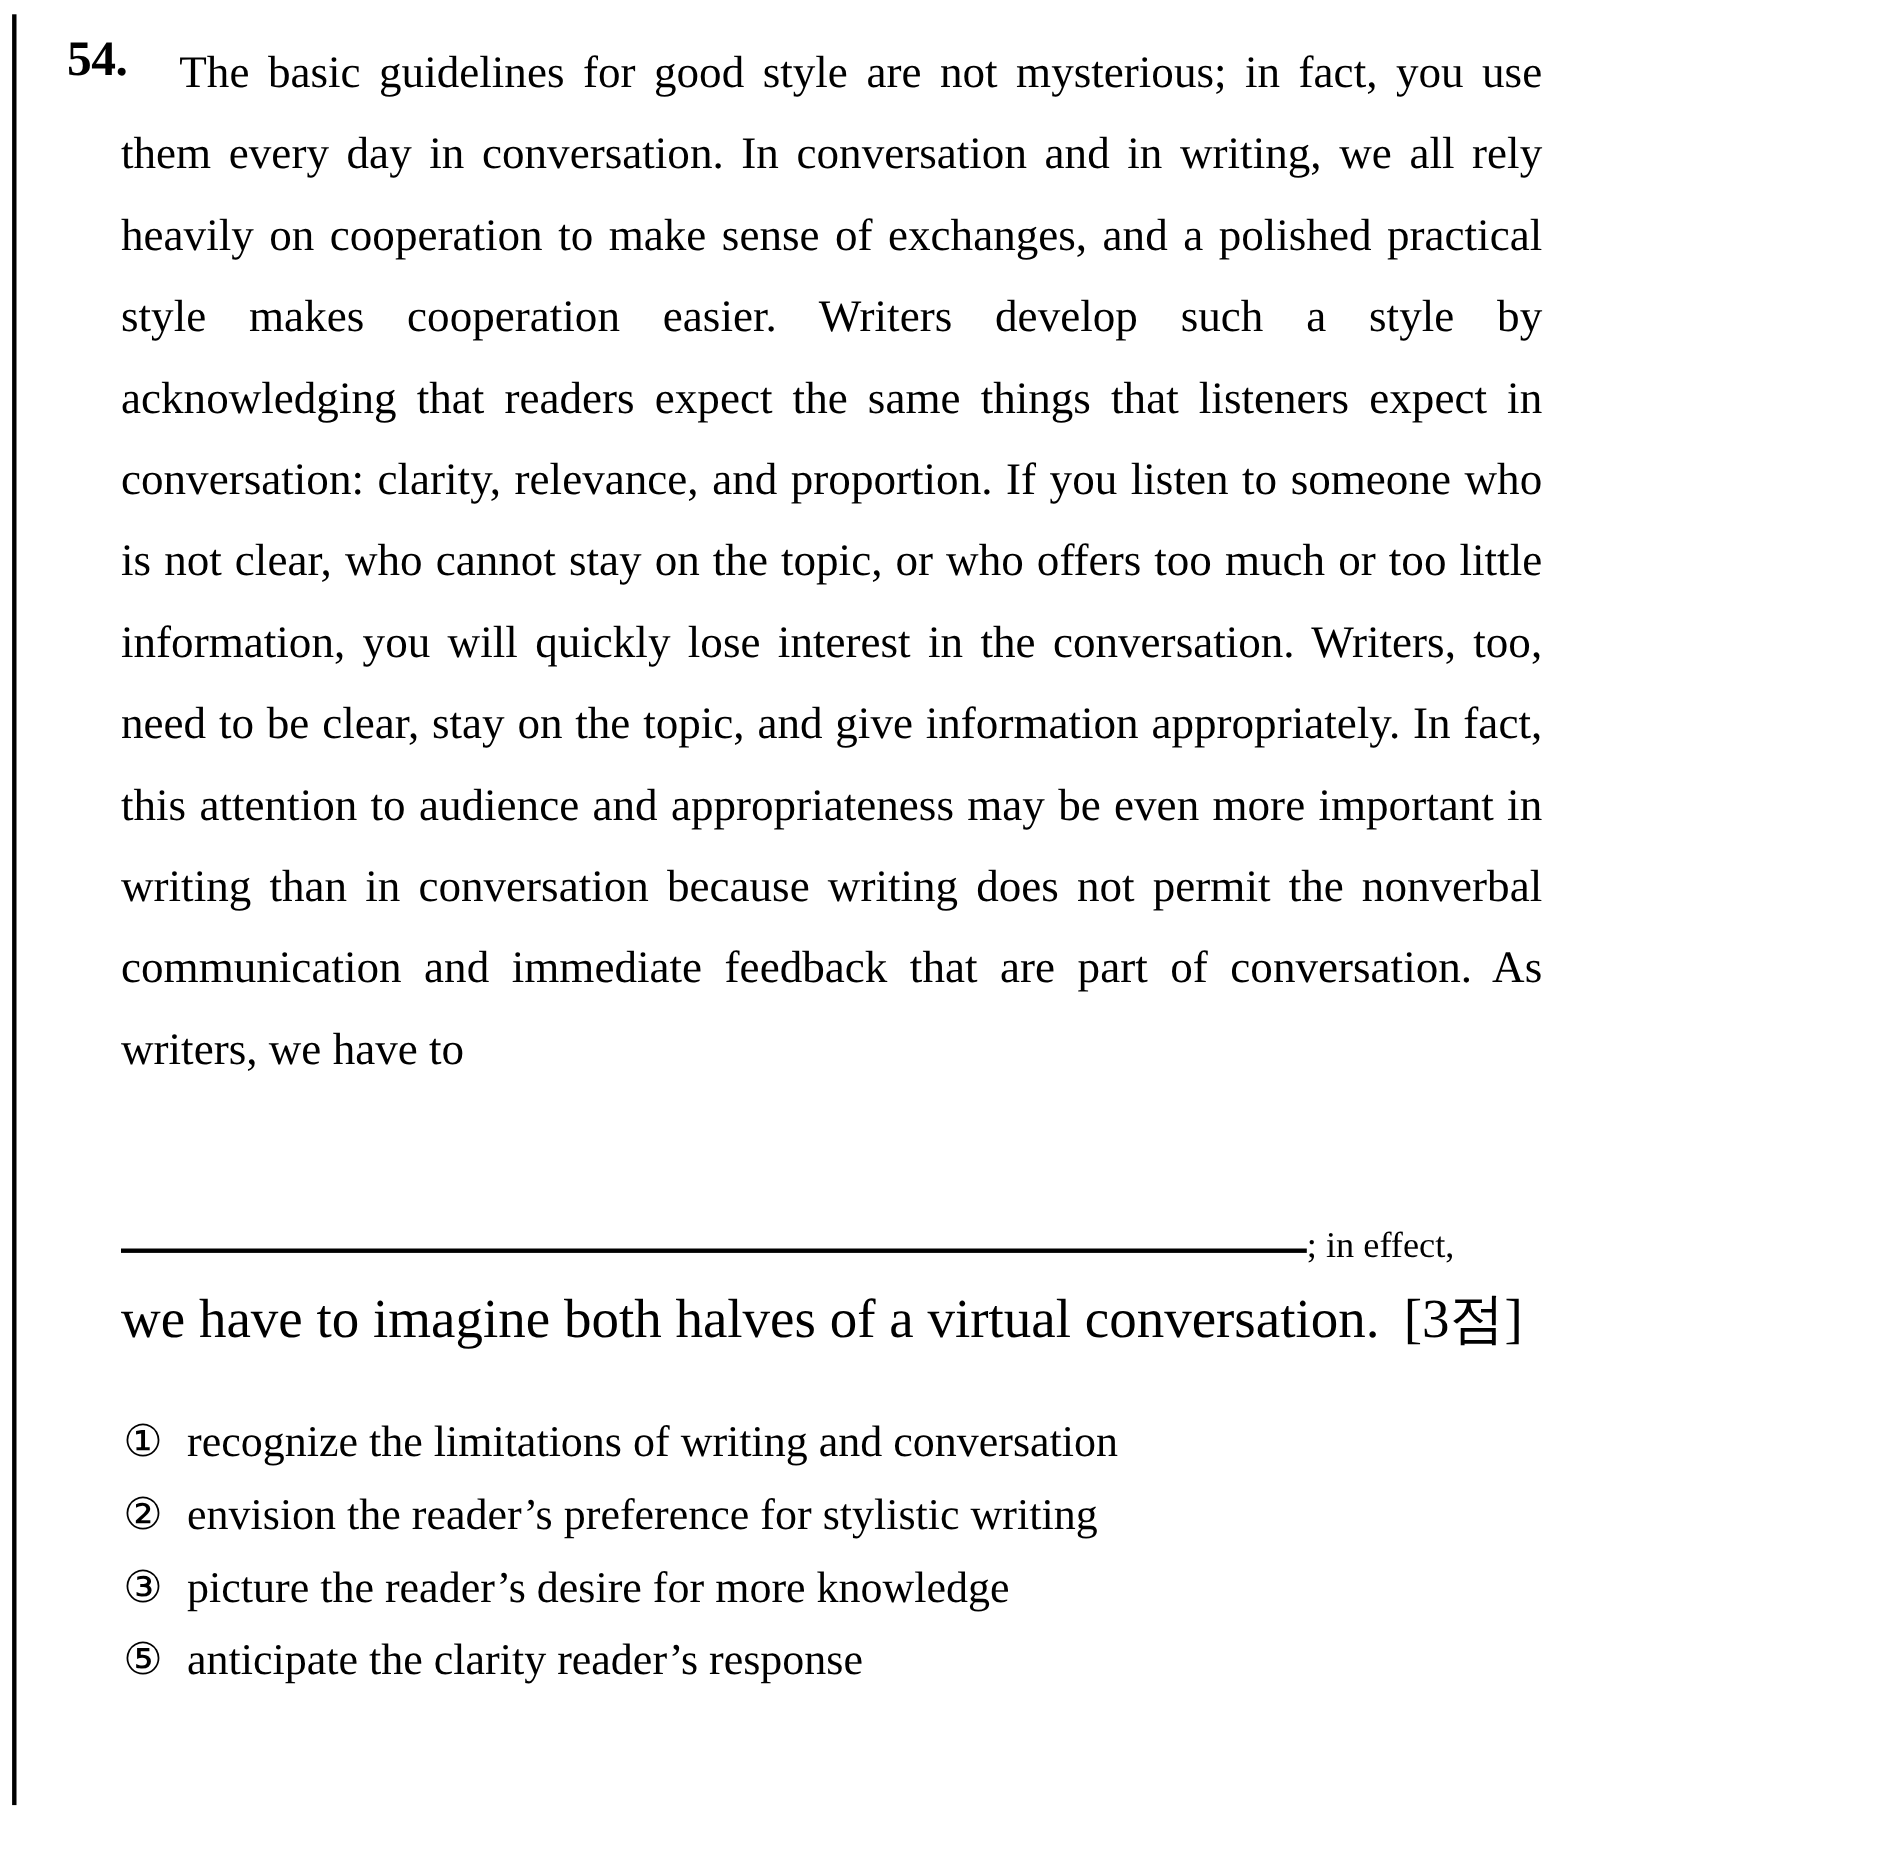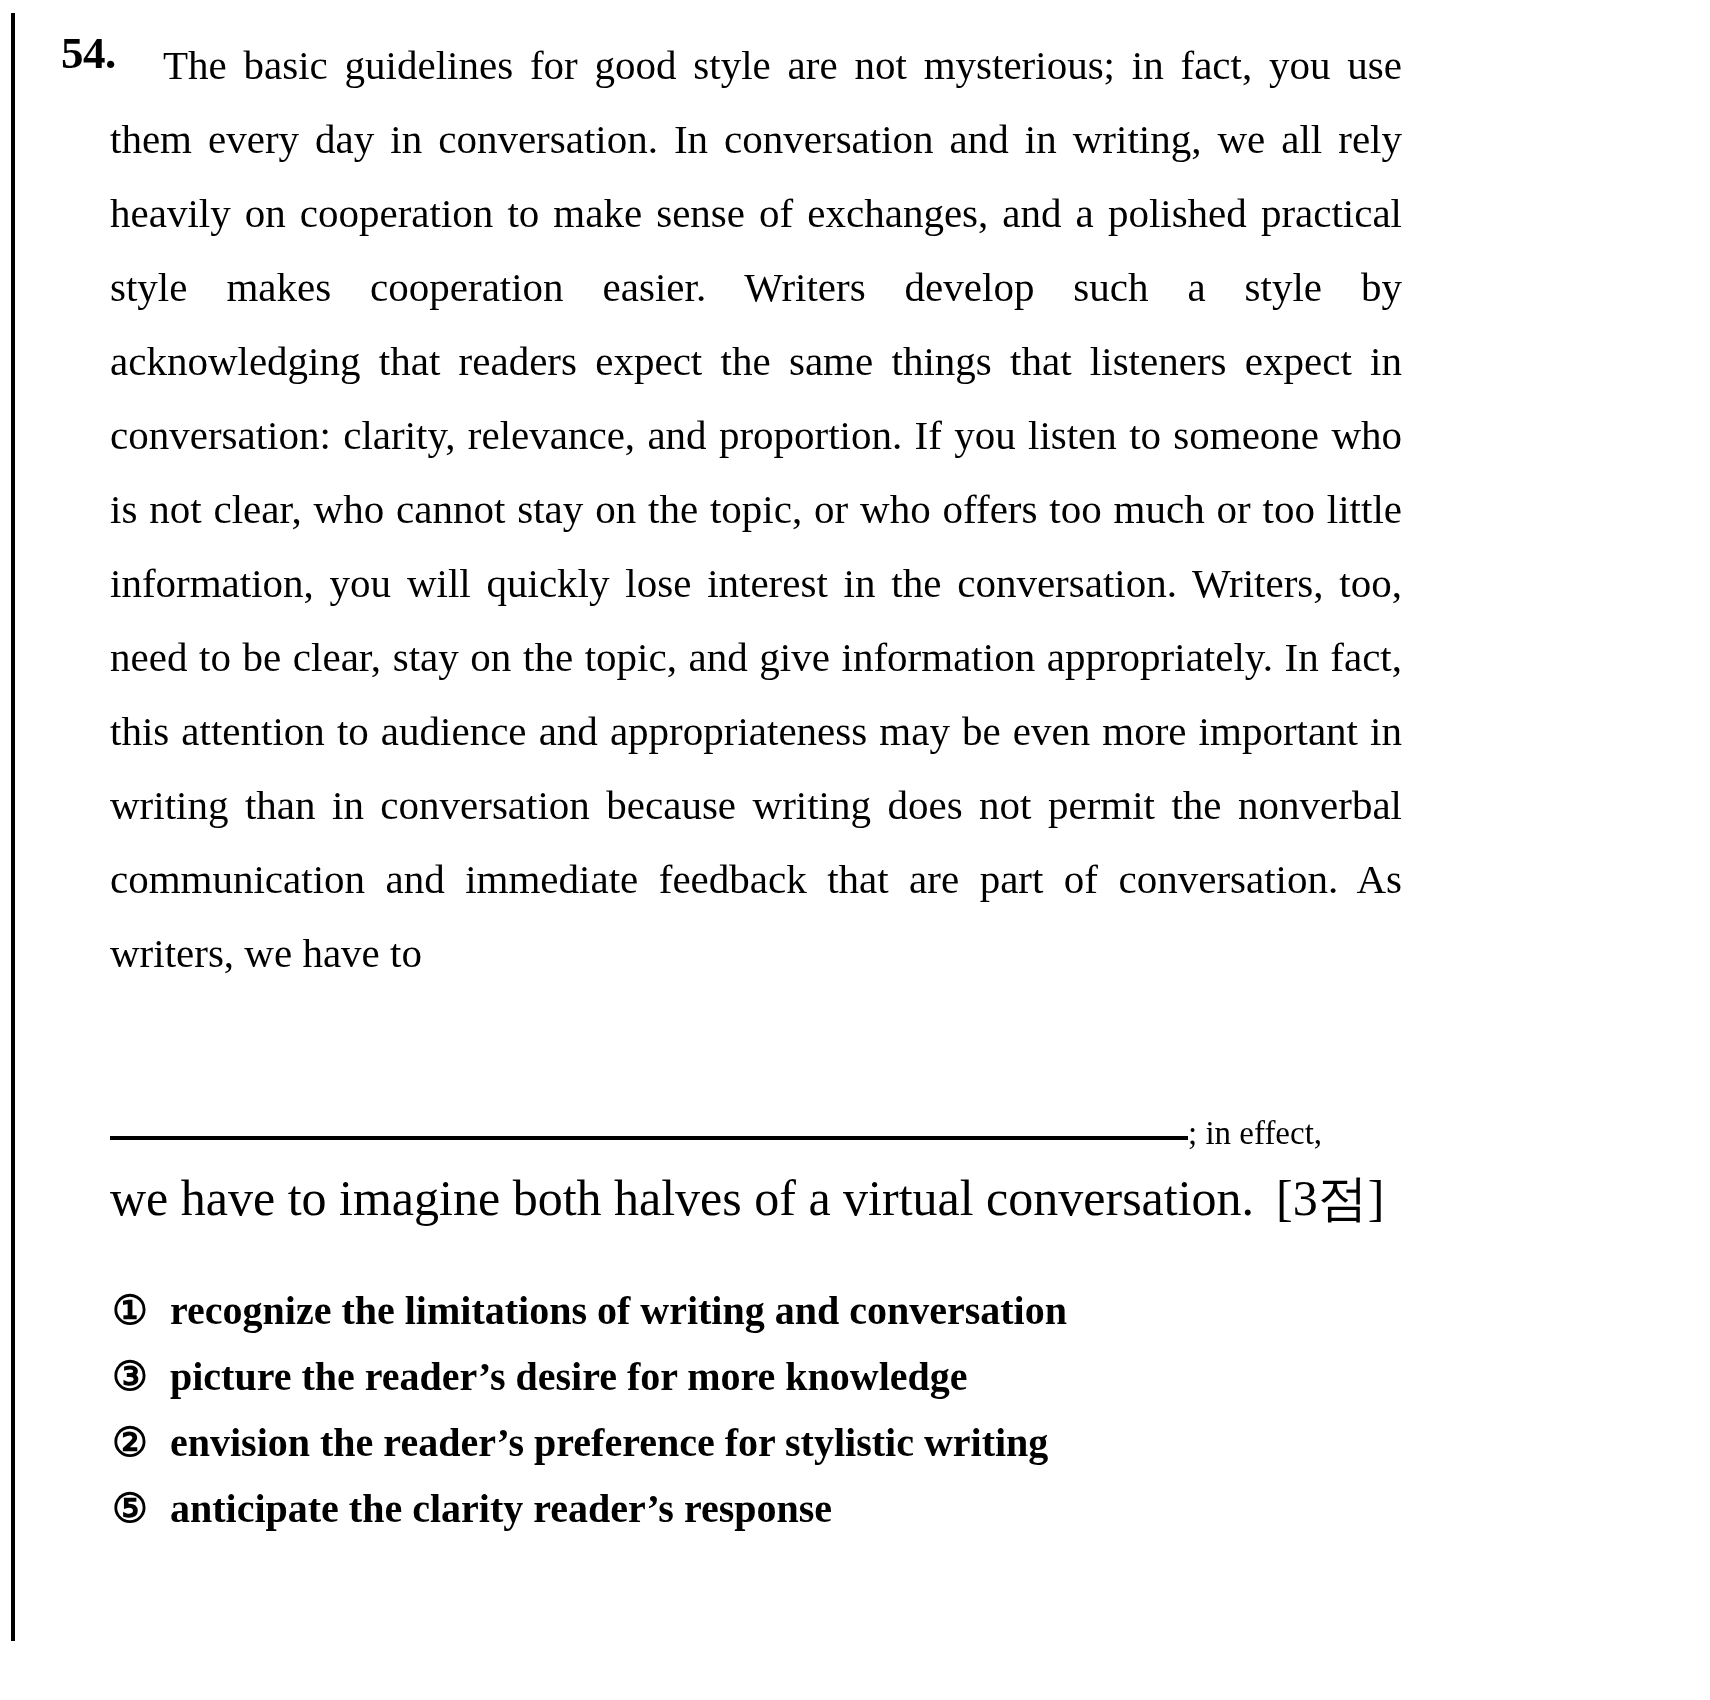--- a/index.html
+++ b/index.html
@@ -102,21 +102,20 @@
     left: 112px;
     top: 1278px;
     width: 1290px;
   }
   .choice {
     position: relative;
     height: 66px;
     font-size: 40px;
     line-height: 66px;
     white-space: nowrap;
-    font-weight: bold;
   }
   .choice-marker {
     display: inline-block;
     width: 58px;
     font-size: 40px;
   }
   .choice-text {
     display: inline;
   }
 </style>
@@ -134,23 +133,23 @@
 
   <div class="blank-line"><span class="blank-rule"></span><span>; in effect,</span></div>
 
   <div class="final-line"><span>we have to imagine both halves of a virtual conversation.</span><span class="points">[3점]</span></div>
 
   <div id="choices">
     <div class="choice">
       <span class="choice-marker">①</span><span class="choice-text">recognize the limitations of writing and conversation</span>
     </div>
     <div class="choice">
-      <span class="choice-marker">③</span><span class="choice-text">picture the reader’s desire for more knowledge</span>
+      <span class="choice-marker">②</span><span class="choice-text">envision the reader’s preference for stylistic writing</span>
     </div>
     <div class="choice">
-      <span class="choice-marker">②</span><span class="choice-text">envision the reader’s preference for stylistic writing</span>
+      <span class="choice-marker">③</span><span class="choice-text">picture the reader’s desire for more knowledge</span>
     </div>
     <div class="choice">
       <span class="choice-marker">⑤</span><span class="choice-text">anticipate the clarity reader’s response</span>
     </div>
   </div>
 
 </div>
 
 </body></html>

